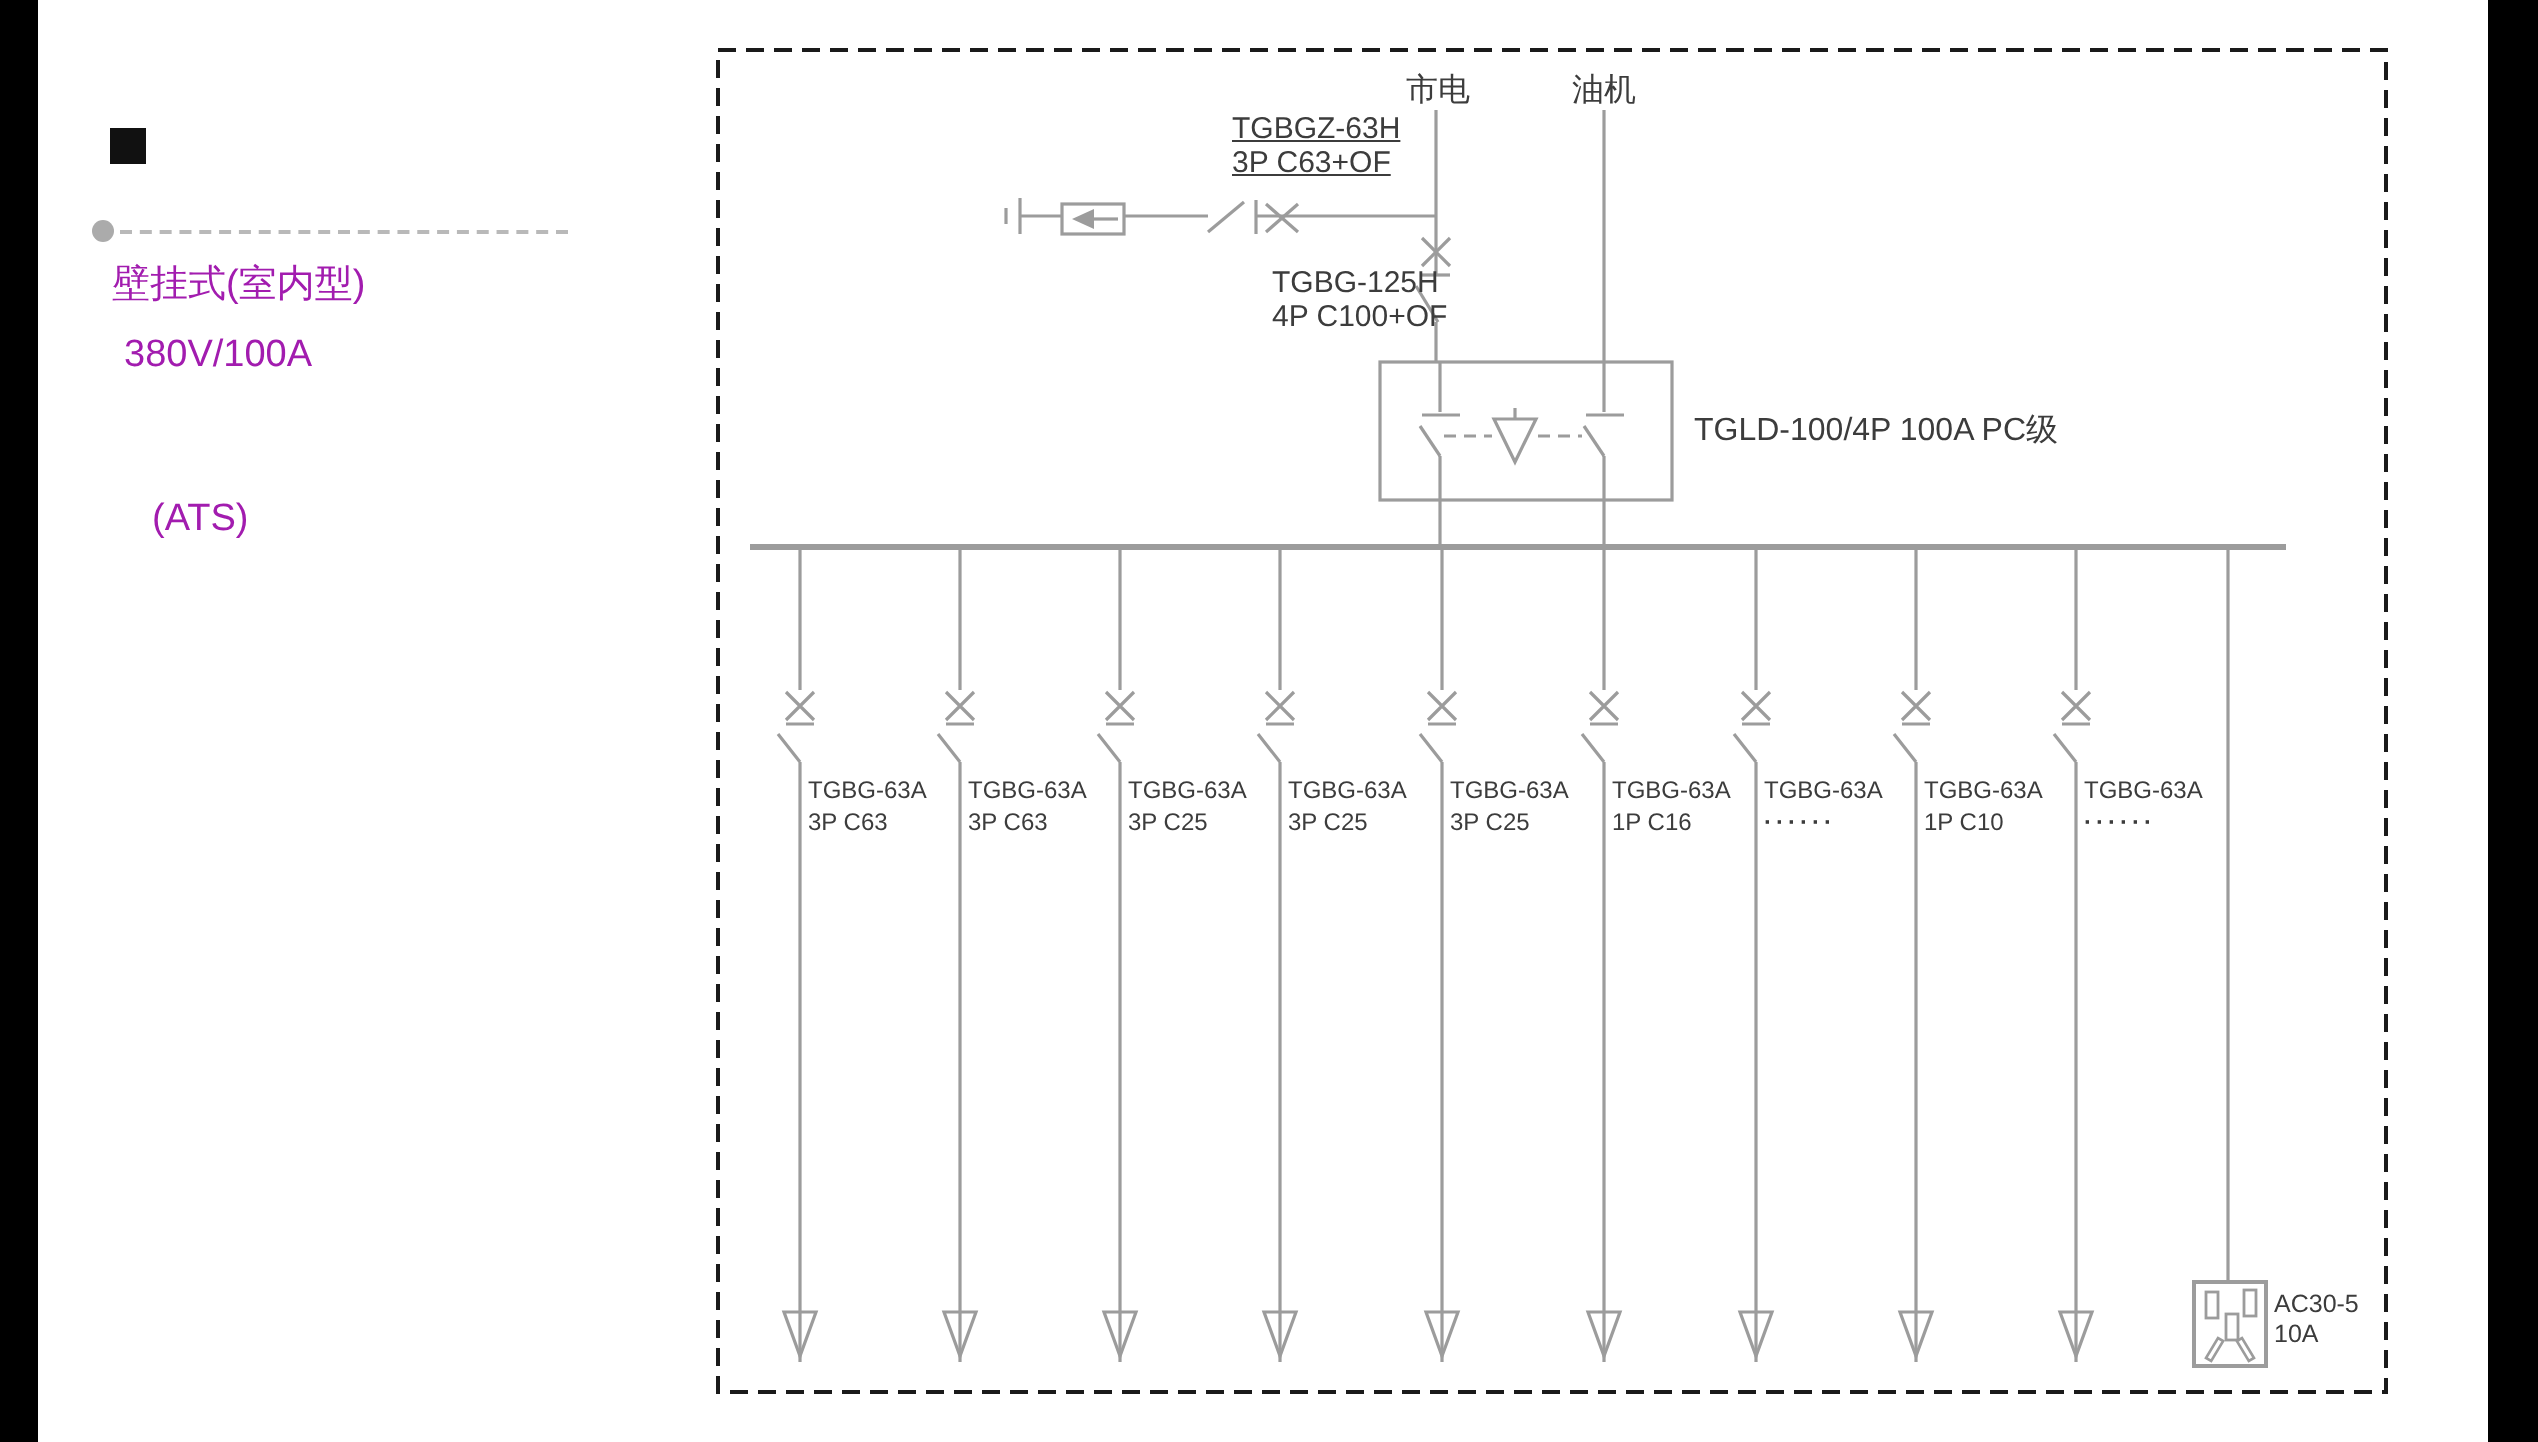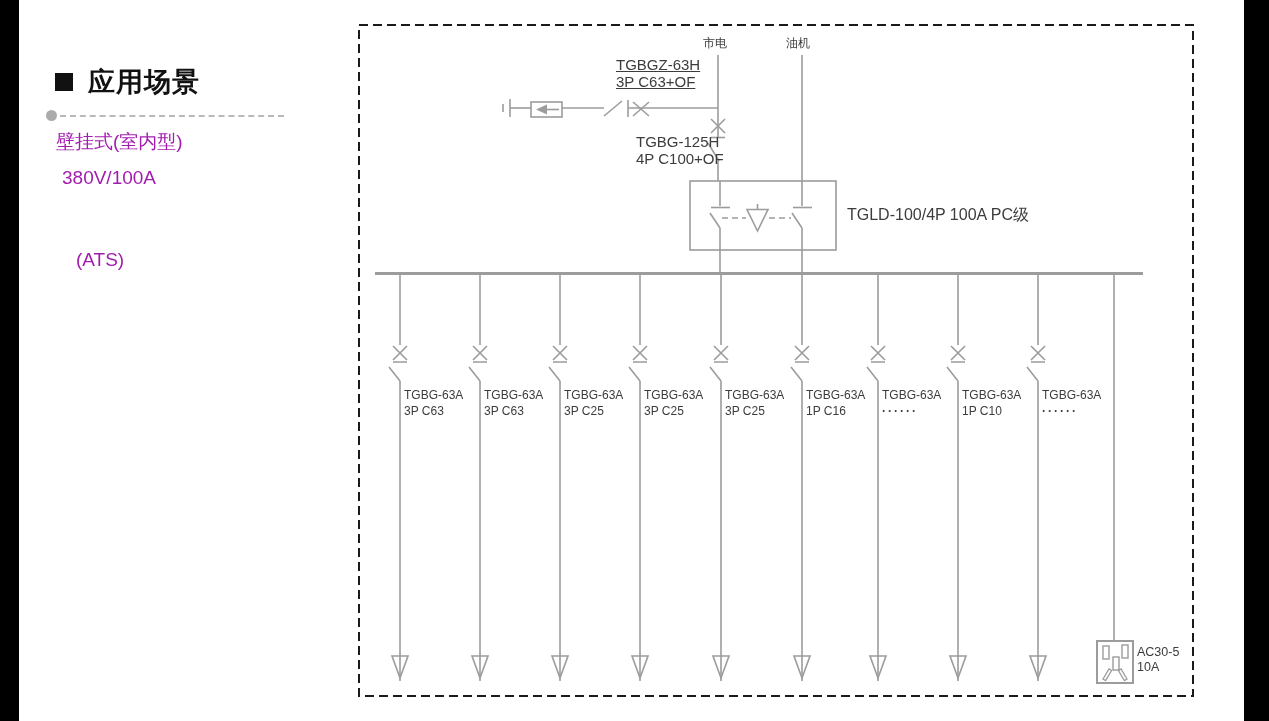--- a/index.html
+++ b/index.html
@@ -21,37 +21,36 @@
   .separator{position:absolute;left:46px;top:110px;width:238px;display:flex;align-items:center;}
   .separator .dot{width:11px;height:11px;border-radius:50%;background:#ababab;flex:0 0 auto;}
   .separator .dash{flex:1;border-top:2px dashed #b9b9b9;margin-left:3px;}
   .side-line{position:absolute;color:#a21caf;font-size:19px;white-space:nowrap;}
   #side-line-1{left:56px;top:129px;}
   #side-line-2{left:62px;top:167px;}
   #side-line-3{left:76px;top:201px;margin-top:48px;}
 
   
   .dlabel{position:absolute;color:#3c3c3c;white-space:nowrap;}
-  .src{font-size:12px;}
+  .src{font-size:16px;}
   .two-line{font-size:15px;line-height:17px;}
   .branch-label{font-size:12px;line-height:16px;}
   .branch-label .dots{font-weight:bold;letter-spacing:2px;}
   #ats-label{font-size:16px;}
   #socket-label{font-size:12.5px;line-height:15px;text-align:left;width:50px;}
   svg{position:absolute;left:0;top:0;}
 </style>
 </head>
 <body>
 
 <div id="left-bar" class="edge-bar"></div>
 <div id="right-bar" class="edge-bar"></div>
 
 <div class="sidebar-heading">
   <span class="bullet-square"></span>
-  <span>应用场景</span>
 </div>
 <div class="separator">
   <span class="dot"></span>
   <span class="dash"></span>
 </div>
 <div id="side-line-1" class="side-line">壁挂式(室内型)</div>
 <div id="side-line-2" class="side-line">380V/100A</div>
 <div id="side-line-3" class="side-line">(ATS)</div>
 
 <svg width="1269" height="721" viewBox="0 0 1269 721">

